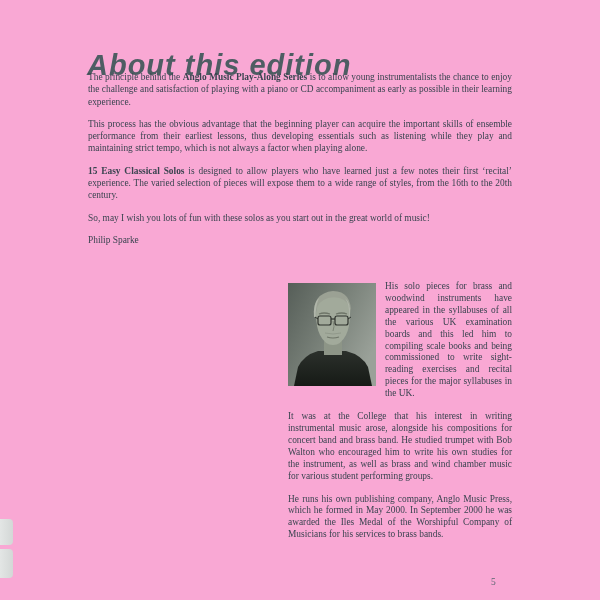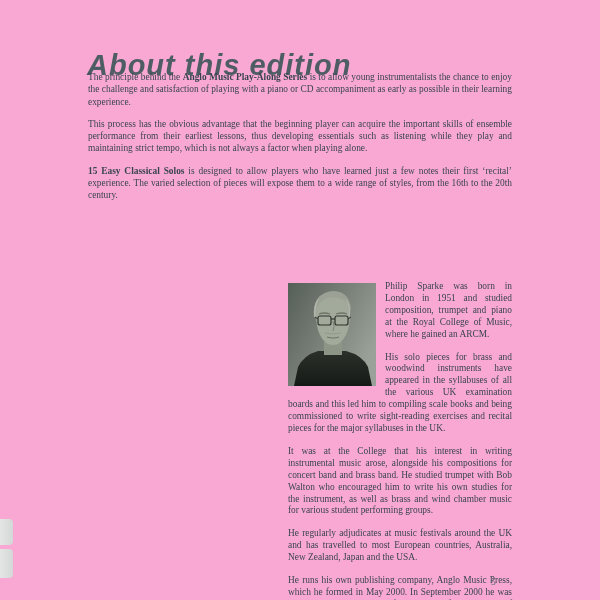--- a/index.html
+++ b/index.html
@@ -79,20 +79,22 @@
 <body>
 
 <div class="page">
 
   <h1 class="title">About this edition</h1>
 
   <div class="intro">
     <p><span>The principle behind the </span><span class="b">Anglo Music Play-Along Series</span><span> is to allow young instrumentalists the chance to enjoy the challenge and satisfaction of playing with a piano or CD accompaniment as early as possible in their learning experience.</span></p>
     <p>This process has the obvious advantage that the beginning player can acquire the important skills of ensemble performance from their earliest lessons, thus developing essentials such as listening while they play and maintaining strict tempo, which is not always a factor when playing alone.</p>
     <p><span class="bi">15 Easy Classical Solos</span><span> is designed to allow players who have learned just a few notes their first ‘recital’ experience. The varied selection of pieces will expose them to a wide range of styles, from the 16th to the 20th century.</span></p>
+    <p class="gap no-just">So, may I wish you lots of fun with these solos as you start out in the great world of music!</p>
+    <p class="signature">Philip Sparke</p>
   </div>
 
   <div class="bio">
     <div class="photo">
       <svg viewBox="0 0 88 103" preserveAspectRatio="none">
         <defs>
           <linearGradient id="bg" x1="0" y1="0" x2="1" y2="0.6">
             <stop offset="0" stop-color="#565e58"></stop>
             <stop offset="0.55" stop-color="#7a827a"></stop>
             <stop offset="1" stop-color="#9aa199"></stop>
@@ -121,24 +123,22 @@
         <line x1="60" y1="36" x2="63" y2="34" stroke="#2f332e" stroke-width="1"></line>
 
         <path d="M31 31 Q36 29 42 31" fill="none" stroke="#6e7568" stroke-width="1.3"></path>
         <path d="M48 31 Q54 29 59 31" fill="none" stroke="#6e7568" stroke-width="1.3"></path>
 
         <path d="M45 38 Q47 44 45 48" fill="none" stroke="#7c8375" stroke-width="1"></path>
         <path d="M39 54 Q45 56 51 54" fill="none" stroke="#6e7568" stroke-width="1.1"></path>
         <path d="M37 50 Q45 52 53 50" fill="none" stroke="#8d9486" stroke-width="0.8"></path>
       </svg>
     </div>
-    <p>Philip Sparke was born in London in 1951 and studied composition, trumpet and piano at the Royal College of Music, where he gained an ARCM.</p>
     <p>His solo pieces for brass and woodwind instruments have appeared in the syllabuses of all the various UK examination boards and this led him to compiling scale books and being commissioned to write sight-reading exercises and recital pieces for the major syllabuses in the UK.</p>
     <p>It was at the College that his interest in writing instrumental music arose, alongside his compositions for concert band and brass band. He studied trumpet with Bob Walton who encouraged him to write his own studies for the instrument, as well as brass and wind chamber music for various student performing groups.</p>
-    <p>He regularly adjudicates at music festivals around the UK and has travelled to most European countries, Australia, New Zealand, Japan and the USA.</p>
     <p>He runs his own publishing company, Anglo Music Press, which he formed in May 2000. In September 2000 he was awarded the Iles Medal of the Worshipful Company of Musicians for his services to brass bands.</p>
   </div>
 
   <div class="page-number">5</div>
 
   <div class="clip clip-top"></div>
   <div class="clip clip-bottom"></div>
 
 </div>
 

